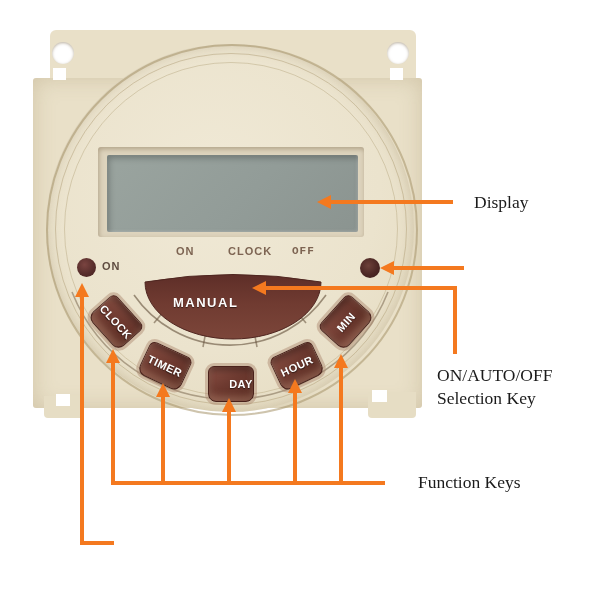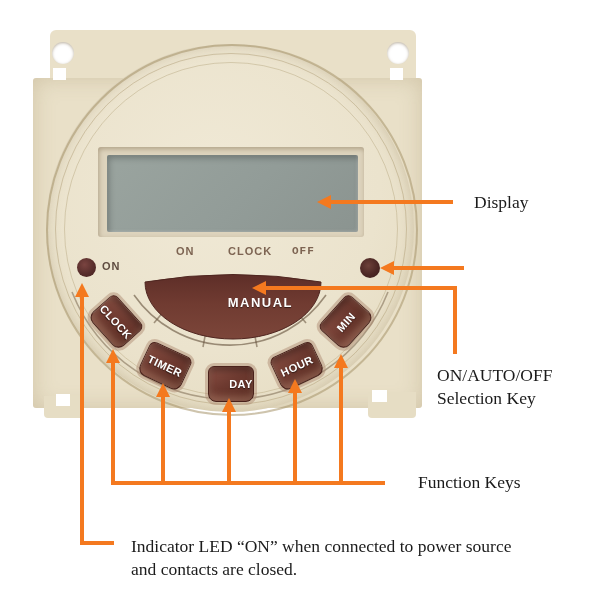--- a/index.html
+++ b/index.html
@@ -45,21 +45,21 @@
        border:none;padding:0;cursor:pointer;}
 
   
   .btn{position:absolute;width:46px;height:36px;border-radius:6px 6px 8px 8px;
        background:linear-gradient(150deg,#8a5044 0%,#6e3a30 45%,#55291f 100%);
        border:1px solid #4a221b;display:flex;align-items:center;justify-content:center;
        box-shadow:0 0 0 3px rgba(171,132,108,.45), inset 0 -5px 7px rgba(238,190,160,.3),
                   inset 0 4px 6px rgba(0,0,0,.3);cursor:pointer;padding:0;}
   .btn span{color:#fff;font:bold 11px "Liberation Sans",sans-serif;letter-spacing:.5px;
             text-shadow:0 1px 1px rgba(0,0,0,.55);}
-  .manual-lbl{position:absolute;left:173px;top:295px;width:120px;text-align:right;
+  .manual-lbl{position:absolute;left:173px;top:295px;width:120px;text-align:left;
               color:#fff;font:bold 13px "Liberation Sans",sans-serif;letter-spacing:1.5px;
               text-shadow:0 1px 1px rgba(0,0,0,.55);pointer-events:none;}
 
   
   .oline{position:absolute;background:var(--accent-orange,#f4791f);}
   .tri{position:absolute;width:0;height:0;}
   .tri-left{border-top:7px solid transparent;border-bottom:7px solid transparent;
             border-right:14px solid var(--accent-orange,#f4791f);}
   .tri-up{border-left:7px solid transparent;border-right:7px solid transparent;
           border-bottom:14px solid var(--accent-orange,#f4791f);}
@@ -163,16 +163,14 @@
   <div class="oline" style="left:111px;top:481px;width:274px;height:4px;"></div>
 
   <div class="tri tri-up" style="left:75px;top:283px;"></div>
   <div class="oline" style="left:80px;top:295px;width:4px;height:250px;"></div>
   <div class="oline" style="left:80px;top:541px;width:34px;height:4px;"></div>
 
   <div class="ann" style="left:474px;top:191px;">Display</div>
   <div class="ann" style="left:437px;top:364px;width:160px;">ON/AUTO/OFF
 Selection Key</div>
   <div class="ann" style="left:397px;top:471px;white-space:nowrap;margin-left:21px;">Function Keys</div>
-  <div class="ann" style="left:131px;top:535px;width:460px;">Indicator LED “ON” when connected to power source
-and contacts are closed.</div>
 
 </div>
 
 </body></html>

